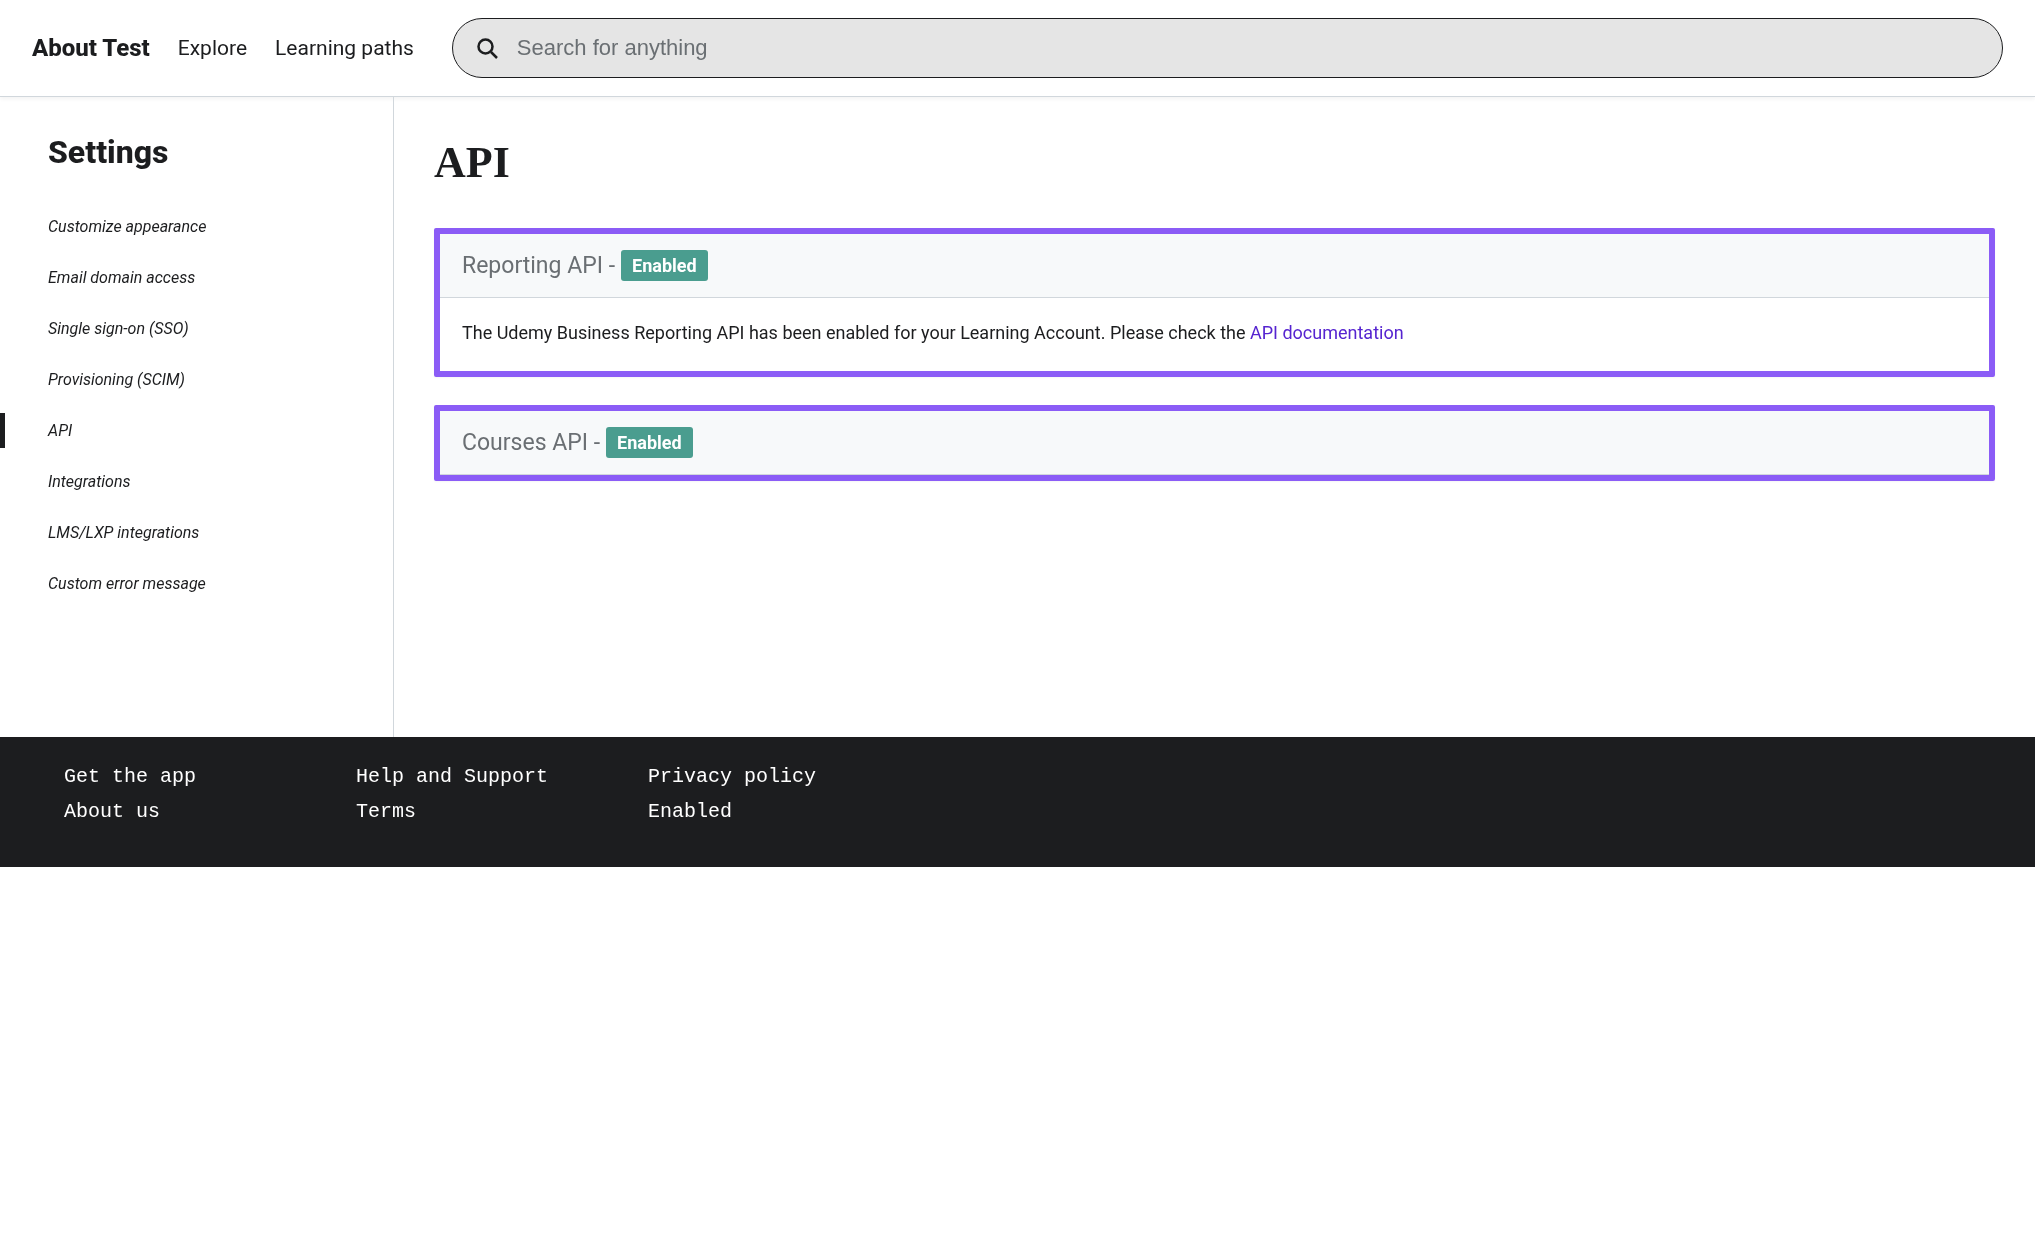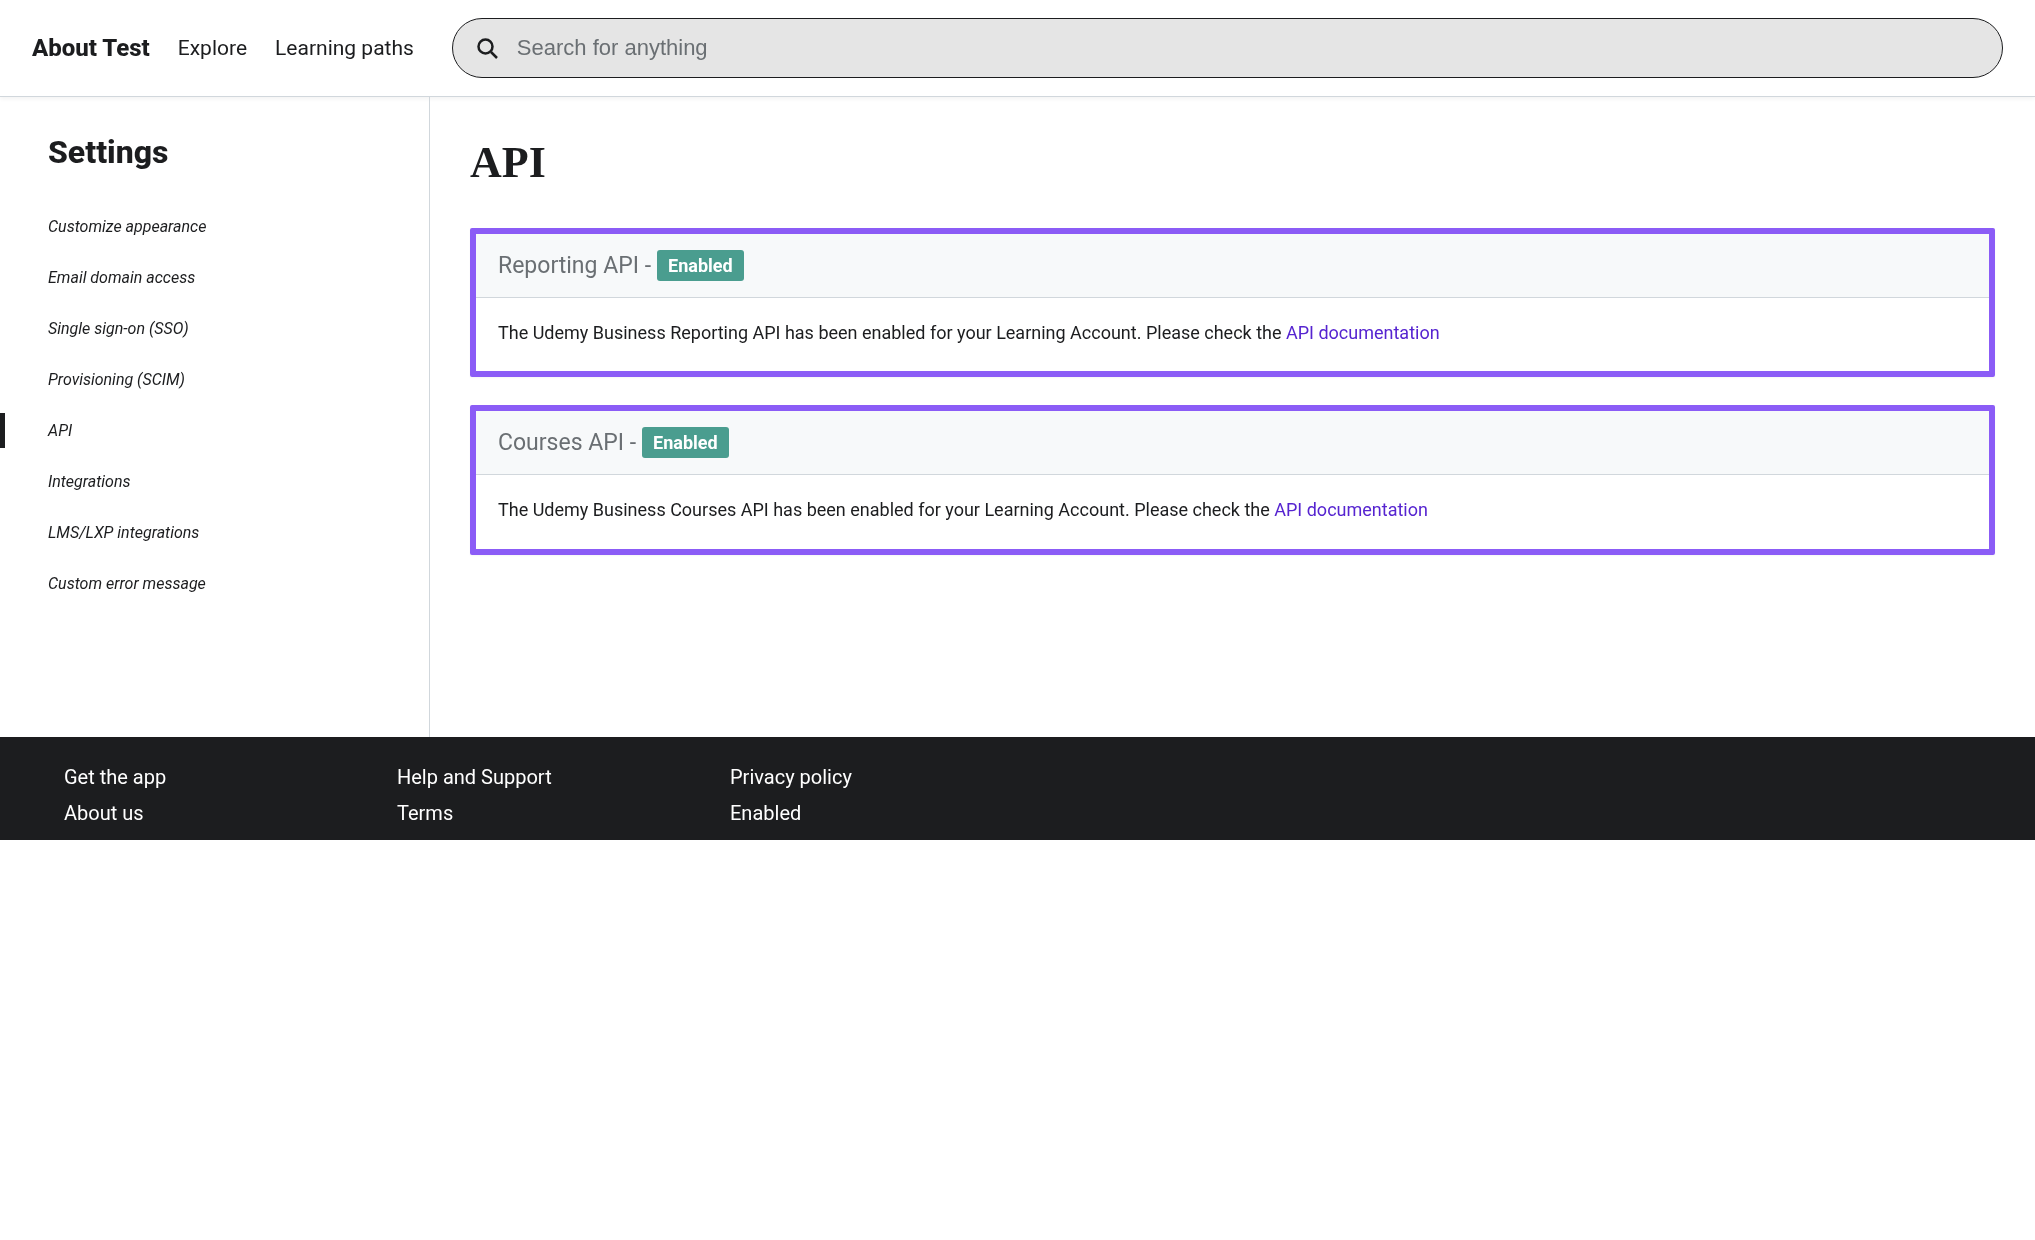--- a/index.html
+++ b/index.html
@@ -59,21 +59,21 @@
       color: #1c1d1f;
     }
     .search-input::placeholder {
       color: #6a6f73;
     }
     .content {
       display: flex;
       min-height: 640px;
     }
     .sidebar {
-      width: 430px;
+      width: 394px;
       border-right: 1px solid #d1d7dc;
       padding: 36px 0 60px 0;
     }
     .sidebar-title {
       font-size: 32px;
       font-weight: 800;
       padding: 0 0 30px 48px;
     }
     .sidebar-item {
       font-size: 16px;
@@ -132,23 +132,24 @@
       font-size: 18px;
       line-height: 1.85;
     }
     .link {
       color: #5624d0;
       cursor: pointer;
     }
     .footer {
       background: #1c1d1f;
       color: #fff;
-      padding: 28px 64px 15px 64px;
-      display: flex;
-      gap: 113px;
+      padding: 28px 64px 44px 64px;
+      display: flex;
+      gap: 72px;
+      font-family: Liberation Mono, monospace;
     }
     .footer-col {
       display: flex;
       flex-direction: column;
       gap: 12px;
       min-width: 220px;
     }
     .footer-link {
       font-size: 20px;
       color: #fff;
@@ -197,23 +198,20 @@
       <div class="card-body">
         <span>The Udemy Business Reporting API has been enabled for your Learning Account. Please check the </span><span class="link">API documentation</span>
       </div>
     </div>
 
     <div class="card">
       <div class="card-header">
         <span class="card-header-text">Courses API - </span>
         <span class="badge">Enabled</span>
       </div>
-      <div class="card-body">
-        <span>The Udemy Business Courses API has been enabled for your Learning Account. Please check the </span><span class="link">API documentation</span>
-      </div>
     </div>
   </main>
 </div>
 
 <footer class="footer">
   <div class="footer-col">
     <span class="footer-link">Get the app</span>
     <span class="footer-link">About us</span>
   </div>
   <div class="footer-col">

